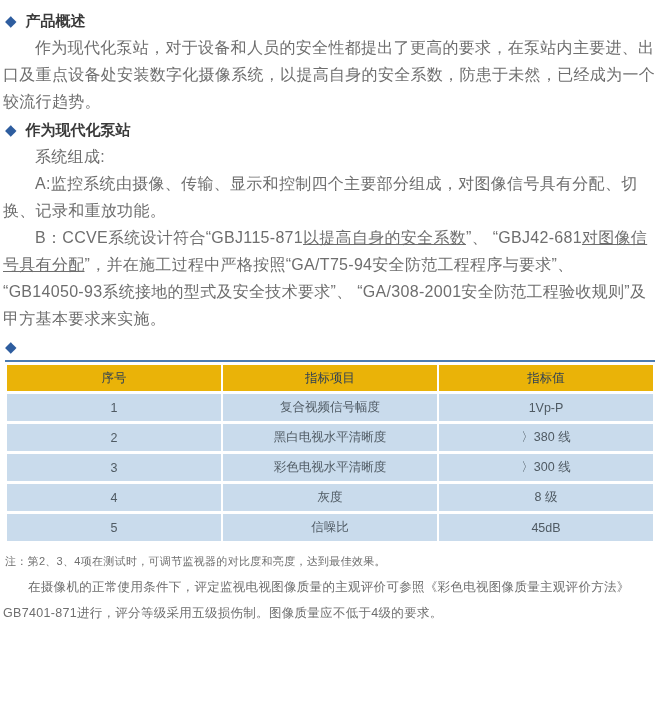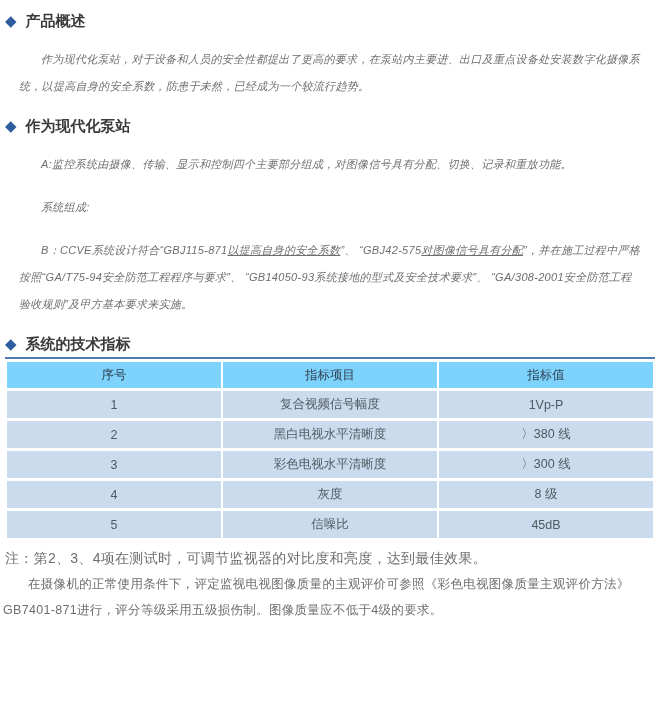--- a/index.html
+++ b/index.html
@@ -26,55 +26,54 @@
     font-weight: bold;
     color: #3a3a3a;
   }
   .diamond {
     color: #2e5d9f;
     font-size: 15px;
     margin-right: 9px;
     line-height: 19px;
   }
   p.body-text {
-    margin: 16px;
-    font-size: 11px;
+    margin: 0;
+    font-size: 16px;
     line-height: 27px;
     color: #6e6e6e;
     text-indent: 2em;
     letter-spacing: 0.3px;
-    font-style: italic;
   }
   .ul { text-decoration: underline; }
   table.spec-table {
     width: 650px;
     margin: 4px 0 0 2px;
     border-collapse: separate;
     border-spacing: 2px 3px;
     border-top: 2px solid #4c7bb0;
     table-layout: fixed;
   }
   table.spec-table th {
-    background: #7dd3fc;
+    background: #eab308;
     color: #2f4154;
     font-size: 12.5px;
     font-weight: normal;
     height: 24px;
     text-align: center;
   }
   table.spec-table td {
     background: #c9dbec;
     color: #4f5a63;
     font-size: 12.5px;
     height: 25px;
     text-align: center;
   }
   p.note-text {
     margin: 6px 0 0 2px;
-    font-size: 14px;
+    font-size: 11px;
     line-height: 22px;
     color: #6e6e6e;
     letter-spacing: 0.3px;
   }
   p.closing-text {
     margin: 2px 0 0 0;
     font-size: 12.5px;
     line-height: 26px;
     color: #6e6e6e;
     text-indent: 2em;
@@ -89,27 +88,26 @@
   <div class="sec-heading">
     <span class="diamond">◆</span>
     <span>产品概述</span>
   </div>
   <p class="body-text">作为现代化泵站，对于设备和人员的安全性都提出了更高的要求，在泵站内主要进、出口及重点设备处安装数字化摄像系统，以提高自身的安全系数，防患于未然，已经成为一个较流行趋势。</p>
 
   <div class="sec-heading">
     <span class="diamond">◆</span>
     <span>作为现代化泵站</span>
   </div>
+  <p class="body-text">系统组成:</p>
   <p class="body-text">A:监控系统由摄像、传输、显示和控制四个主要部分组成，对图像信号具有分配、切换、记录和重放功能。</p>
-  <p class="body-text">系统组成:</p>
-  <p class="body-text"><span>B：CCVE系统设计符合“GBJ115-871</span><span class="ul">以提高自身的安全系数</span><span>”、 “GBJ42-575</span><span class="ul">对图像信号具有分配</span><span>”，并在施工过程中严格按照“GA/T75-94安全防范工程程序与要求”、 “GB14050-93系统接地的型式及安全技术要求”、 “GA/308-2001安全防范工程验收规则”及甲方基本要求来实施。</span></p>
+  <p class="body-text"><span>B：CCVE系统设计符合“GBJ115-871</span><span class="ul">以提高自身的安全系数</span><span>”、 “GBJ42-681</span><span class="ul">对图像信号具有分配</span><span>”，并在施工过程中严格按照“GA/T75-94安全防范工程程序与要求”、 “GB14050-93系统接地的型式及安全技术要求”、 “GA/308-2001安全防范工程验收规则”及甲方基本要求来实施。</span></p>
 
   <div class="sec-heading">
     <span class="diamond">◆</span>
-    <span>系统的技术指标</span>
   </div>
 
   <table class="spec-table">
     <thead>
       <tr>
         <th>序号</th>
         <th>指标项目</th>
         <th>指标值</th>
       </tr>
     </thead>

